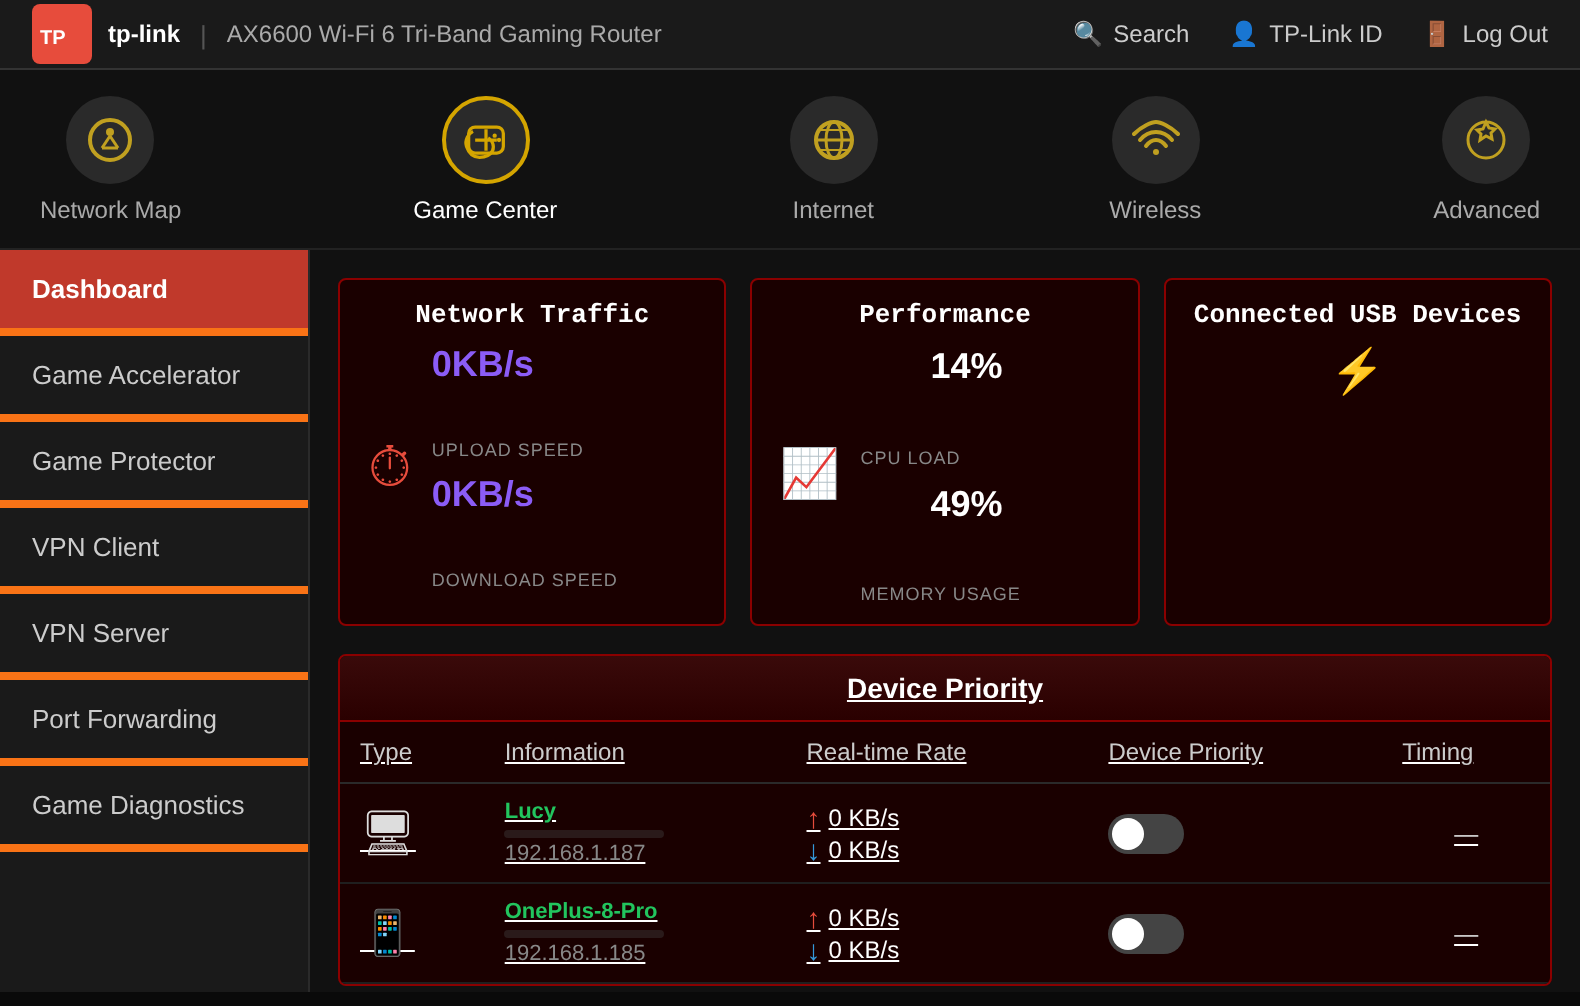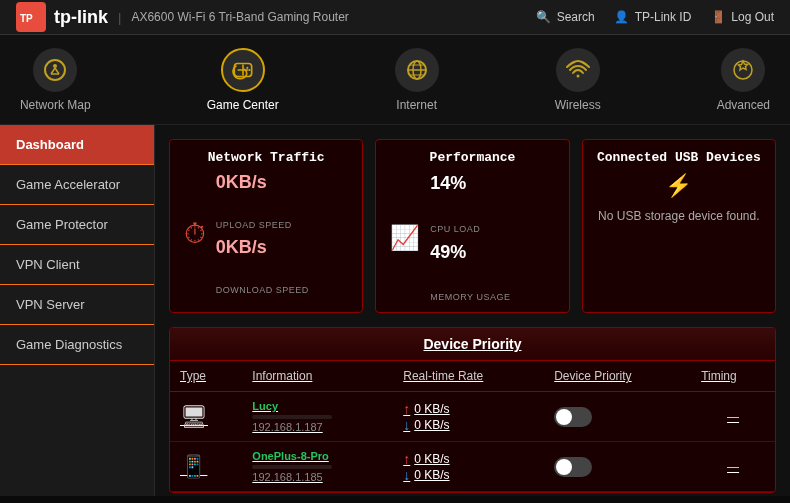--- a/index.html
+++ b/index.html
@@ -107,21 +107,21 @@
       background: #1a1a1a;
       padding-top: 0;
       flex-shrink: 0;
       border-right: 1px solid #2a2a2a;
     }
     .sidebar-item {
       padding: 12px 16px;
       cursor: pointer;
       font-size: 13px;
       color: #ccc;
-      border-bottom: 1px solid #f97316;
+      border-bottom: 4px solid #f97316;
     }
     .sidebar-item.active {
       background: #c0392b;
       color: #fff;
       font-weight: bold;
     }
 
     
     .main-panel {
       flex: 1;
@@ -160,21 +160,21 @@
       color: #e74c3c;
     }
     .speed-values {
       display: flex;
       flex-direction: column;
       gap: 4px;
     }
     .speed-val {
       font-size: 18px;
       font-weight: bold;
-      color: #fca5a5;
+      color: #8b5cf6;
       line-height: 1;
     }
     .speed-label {
       font-size: 9px;
       color: #888;
       text-transform: uppercase;
       letter-spacing: 0.5px;
       margin-top: 29px;
     }
 
@@ -191,20 +191,21 @@
     .perf-values {
       display: flex;
       flex-direction: column;
       gap: 4px;
     }
     .perf-val {
       font-size: 18px;
       font-weight: bold;
       color: #fff;
       line-height: 1.2;
+      margin-left: 35px;
     }
 
     
     .usb-body {
       display: flex;
       align-items: center;
       gap: 10px;
       justify-content: center;
       flex-direction: column;
     }
@@ -320,21 +321,21 @@
   </style>
 </head>
 <body>
 
 <div class="topbar">
   <div class="topbar-logo">
     <svg class="logo-icon" viewBox="0 0 30 30">
       <rect width="30" height="30" rx="4" fill="#e74c3c"></rect>
       <text x="4" y="20" font-size="10" fill="white" font-weight="bold">TP</text>
     </svg>
-    <span style="font-weight:bold;font-size:18px;">tp-link</span>
+    <span style="font-weight:bold;font-size:12px;">tp-link</span>
   </div>
   <span class="topbar-divider">|</span>
   <span style="color:#aaa;font-size:12px;">AX6600 Wi-Fi 6 Tri-Band Gaming Router</span>
   <div class="topbar-right">
     <a>
       <span>🔍</span>
       <span>Search</span>
     </a>
     <a>
       <span>👤</span>
@@ -415,20 +416,23 @@
       <span>Game Accelerator</span>
     </div>
     <div class="sidebar-item">
       <span>Game Protector</span>
     </div>
     <div class="sidebar-item">
       <span>VPN Client</span>
     </div>
     <div class="sidebar-item">
       <span>VPN Server</span>
+    </div>
+    <div class="sidebar-item">
+      <span>Port Forwarding</span>
     </div>
     <div class="sidebar-item">
       <span>Game Diagnostics</span>
     </div>
   </div>
 
   <div class="main-panel">
 
     <div class="stats-row">
 
@@ -463,21 +467,20 @@
               <div class="speed-label">Memory Usage</div>
             </div>
           </div>
         </div>
       </div>
 
       <div class="stat-card">
         <div class="stat-card-title">Connected USB Devices</div>
         <div class="usb-body">
           <div class="usb-icon">⚡</div>
-          <div class="usb-msg">No USB storage device found.</div>
         </div>
       </div>
     </div>
 
     <div class="priority-section">
       <div class="priority-header">Device Priority</div>
       <table class="priority-table">
         <thead>
           <tr>
             <th>Type</th>

